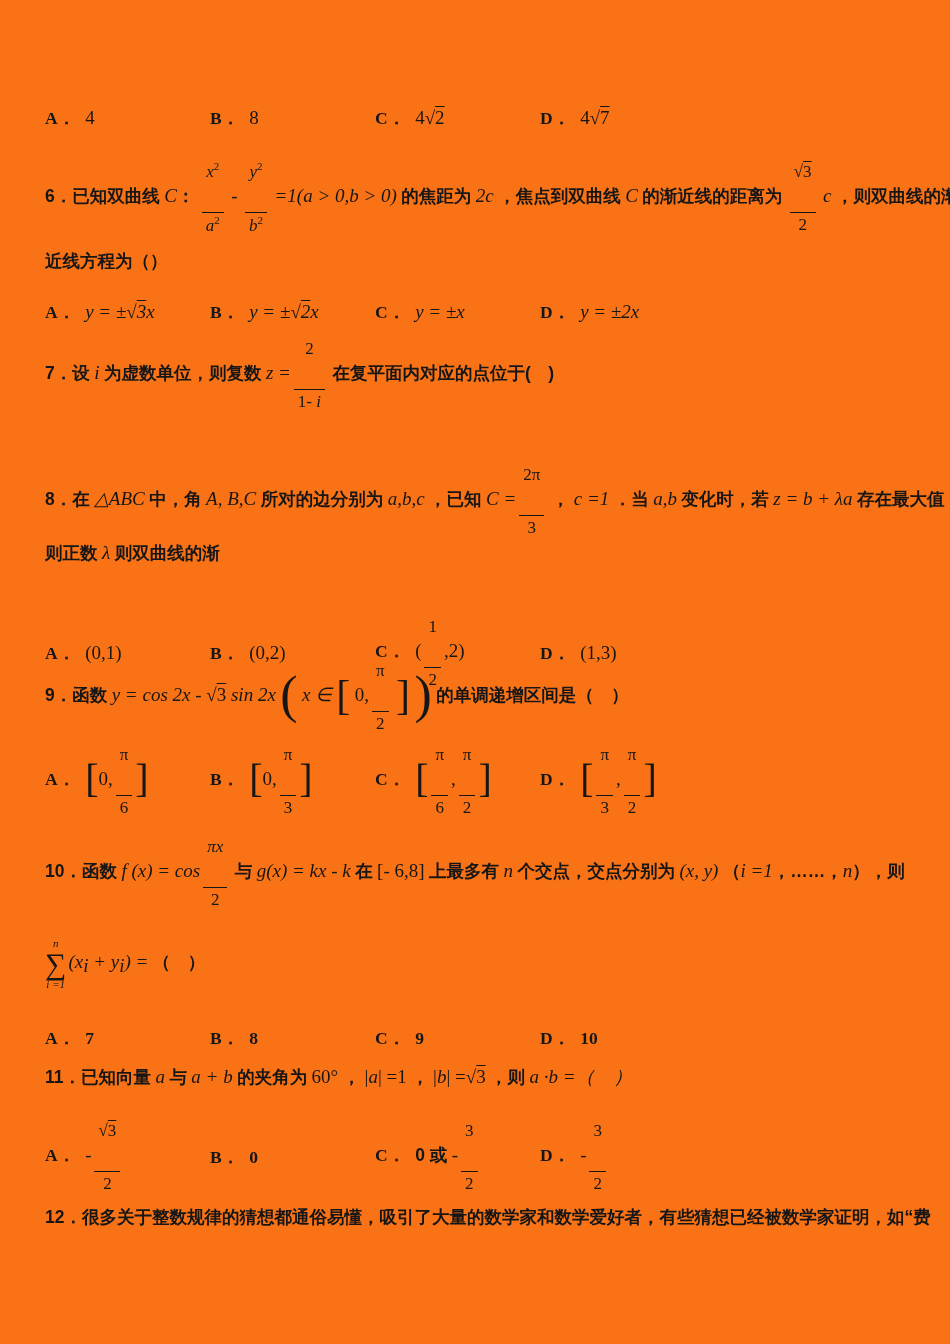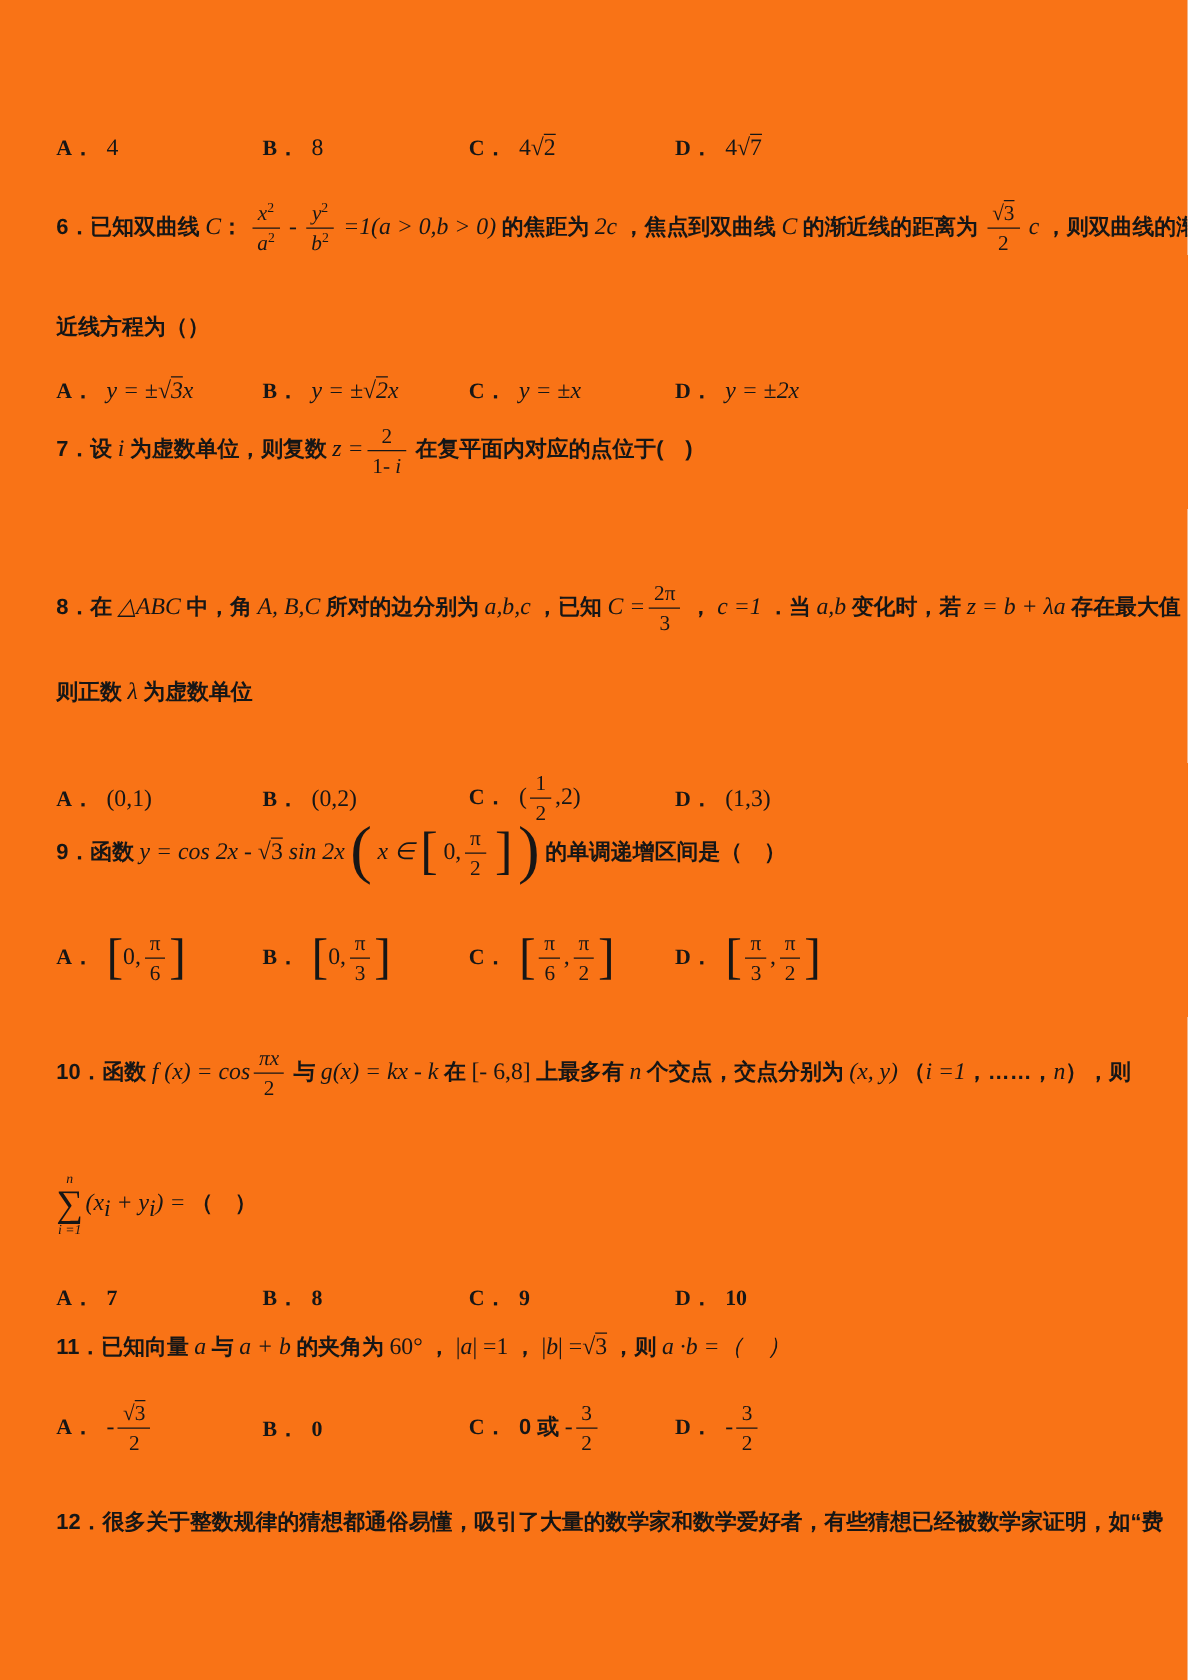--- a/index.html
+++ b/index.html
@@ -16,21 +16,21 @@
   .lb { font-weight:bold; font-size:17.5px; font-family:"Liberation Serif", serif; margin-right:10px; }
   
   .m  { font-family:"Liberation Serif", serif; font-style:italic; font-size:19px; }
   .mu { font-family:"Liberation Serif", serif; font-style:normal; font-size:19px; }
   sup { font-size:11px; }
   sub { font-size:11px; }
   
   .fr { display:inline-block; text-align:center; vertical-align:middle; margin:0 3px;
         font-family:"Liberation Serif", serif; font-size:17px; line-height:1.25; }
   .fr .n { display:block; padding:0 4px 1px; }
-  .fr .d { display:block; padding:1px 4px 0; border-top:1.3px solid #161616; }
+  .fr .d { display:block; padding:1px 4px 0; border-top:1.3px solid #161616;margin-top:29px; }
   .fr .it { font-style:italic; }
   
   .sq { white-space:nowrap; font-family:"Liberation Serif", serif; }
   .sq .rsign { font-style:normal; }
   .sq .rd { text-decoration:overline; }
   
   .bigp { font-family:"Liberation Serif", serif; font-size:52px; font-weight:100;
           vertical-align:middle; line-height:0; position:relative; top:-2px; }
   .bigb { font-family:"Liberation Serif", serif; font-size:42px; font-weight:100;
           vertical-align:middle; line-height:0; position:relative; top:-2px; }
@@ -120,21 +120,21 @@
     <span class="cn">．当</span>
     <span class="m">a,b</span>
     <span class="cn">变化时，若</span>
     <span class="m">z = b + λa</span>
     <span class="cn">存在最大值，</span>
   </div>
 
   <div class="line" style="top:538px;">
     <span class="cn">则正数</span>
     <span class="m">λ</span>
-    <span class="cn">为虚数单位</span>
+    <span class="cn">则双曲线的渐</span>
   </div>
 
   <div class="optrow" style="top:616px;">
     <span class="opt"><span class="lb">A．</span><span class="mu">(0,1)</span></span><span class="opt"><span class="lb">B．</span><span class="mu">(0,2)</span></span><span class="opt"><span class="lb">C．</span><span class="mu">(</span><span class="fr"><span class="n">1</span><span class="d">2</span></span><span class="mu">,2)</span></span><span class="opt"><span class="lb">D．</span><span class="mu">(1,3)</span></span>
   </div>
 
   <div class="line" style="top:660px;">
     <span class="cn">9．</span><span class="cn">函数</span>
     <span class="m">y = cos 2x - </span><span class="sq mu"><span class="rsign">√</span><span class="rd">3</span></span><span class="m"> sin 2x</span>
     <span class="bigp">(</span>

